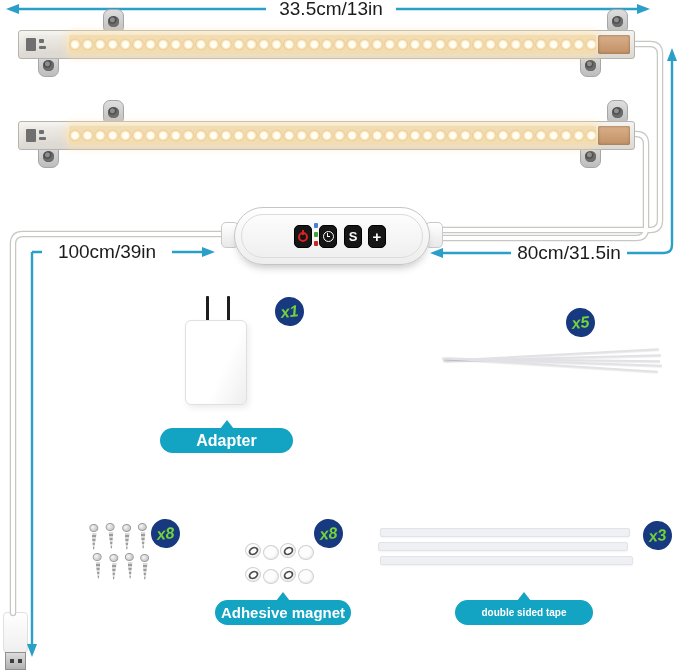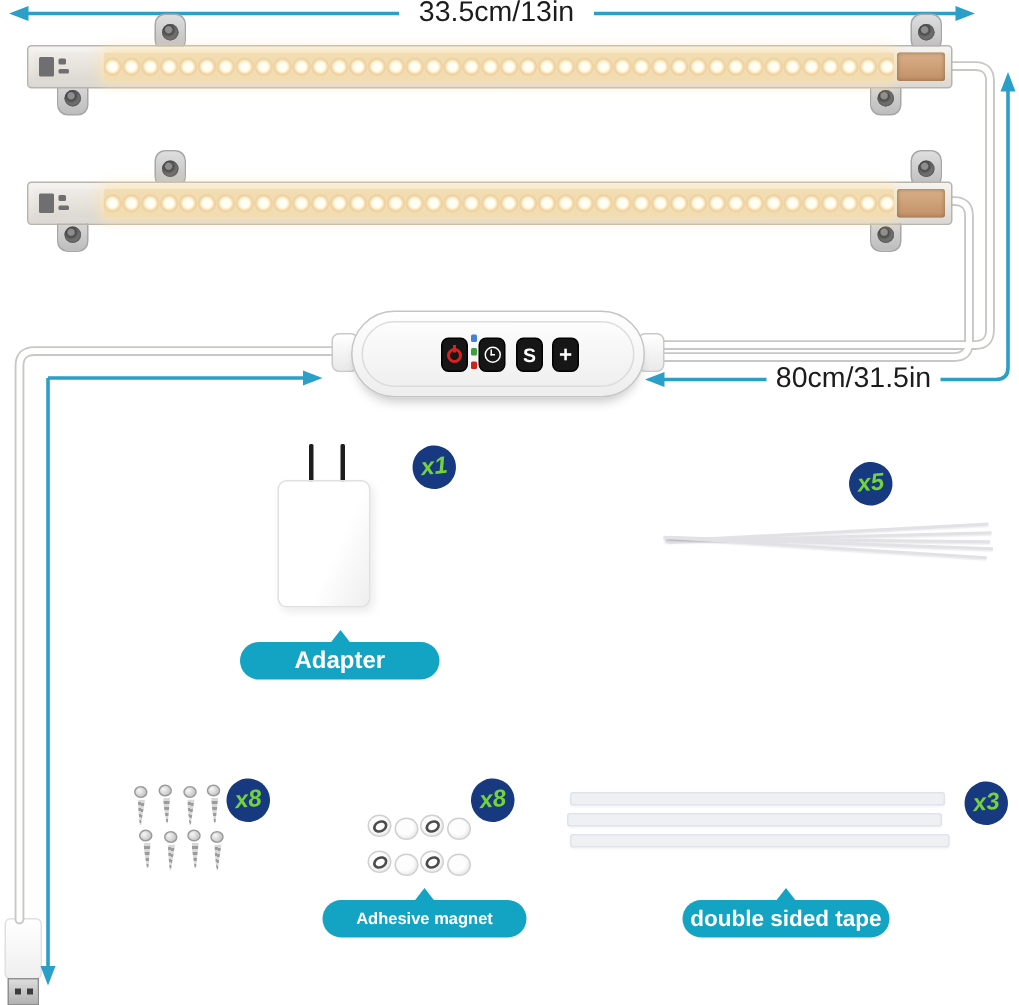--- a/index.html
+++ b/index.html
@@ -163,20 +163,21 @@
         <span class="glyph-clock"></span>
       </div>
     <div class="ctrl-btn btn-s" style="left:109px;">
         <span>S</span>
       </div>
     <div class="ctrl-btn btn-plus" style="left:133px;">
         <span>+</span>
       </div>
   </div>
 
+  <div class="measure" style="left:42px;top:241px;width:122px;">100cm/39in</div>
   <div class="measure" style="left:511px;top:242px;width:108px;">80cm/31.5in</div>
 
   <div class="prong" style="left:206px;"></div>
   <div class="prong" style="left:227px;"></div>
   <div class="adapter"></div>
   <div class="badge" style="left:275px;top:297px;">x1</div>
   <div class="pill" style="left:160px;top:428px;width:133px;">Adapter</div>
 
   <div class="abs" style="left:440px;top:340px;width:228px;height:38px;z-index:2;">
     <div class="tie" style="left:3px;top:14px;transform:rotate(-3deg);"></div>
@@ -223,27 +224,27 @@
 
   <div class="magnet ring" style="left:245px;top:543px;"></div>
   <div class="magnet" style="left:263px;top:545px;"></div>
   <div class="magnet ring" style="left:280px;top:543px;"></div>
   <div class="magnet" style="left:298px;top:545px;"></div>
   <div class="magnet ring" style="left:245px;top:567px;"></div>
   <div class="magnet" style="left:263px;top:569px;"></div>
   <div class="magnet ring" style="left:280px;top:567px;"></div>
   <div class="magnet" style="left:298px;top:569px;"></div>
   <div class="badge" style="left:314px;top:519px;">x8</div>
-  <div class="pill" style="left:215px;top:600px;width:136px;font-size:11px;">Adhesive magnet</div>
+  <div class="pill" style="left:215px;top:600px;width:136px;font-size:15px;">Adhesive magnet</div>
 
   <div class="tape" style="left:380px;top:528px;width:250px;"></div>
   <div class="tape" style="left:378px;top:542px;width:250px;"></div>
   <div class="tape" style="left:380px;top:556px;width:253px;"></div>
   <div class="badge" style="left:643px;top:521px;">x3</div>
-  <div class="pill" style="left:455px;top:600px;width:138px;font-size:15px;text-align:center;">double sided tape</div>
+  <div class="pill" style="left:455px;top:600px;width:138px;font-size:10px;text-align:center;">double sided tape</div>
 
   <div class="usb-body"></div>
   <div class="usb-metal">
     <span class="usb-slot" style="left:4px;top:6px;"></span>
     <span class="usb-slot" style="left:12px;top:6px;"></span>
   </div>
 
 </div>
 
 </body></html>

